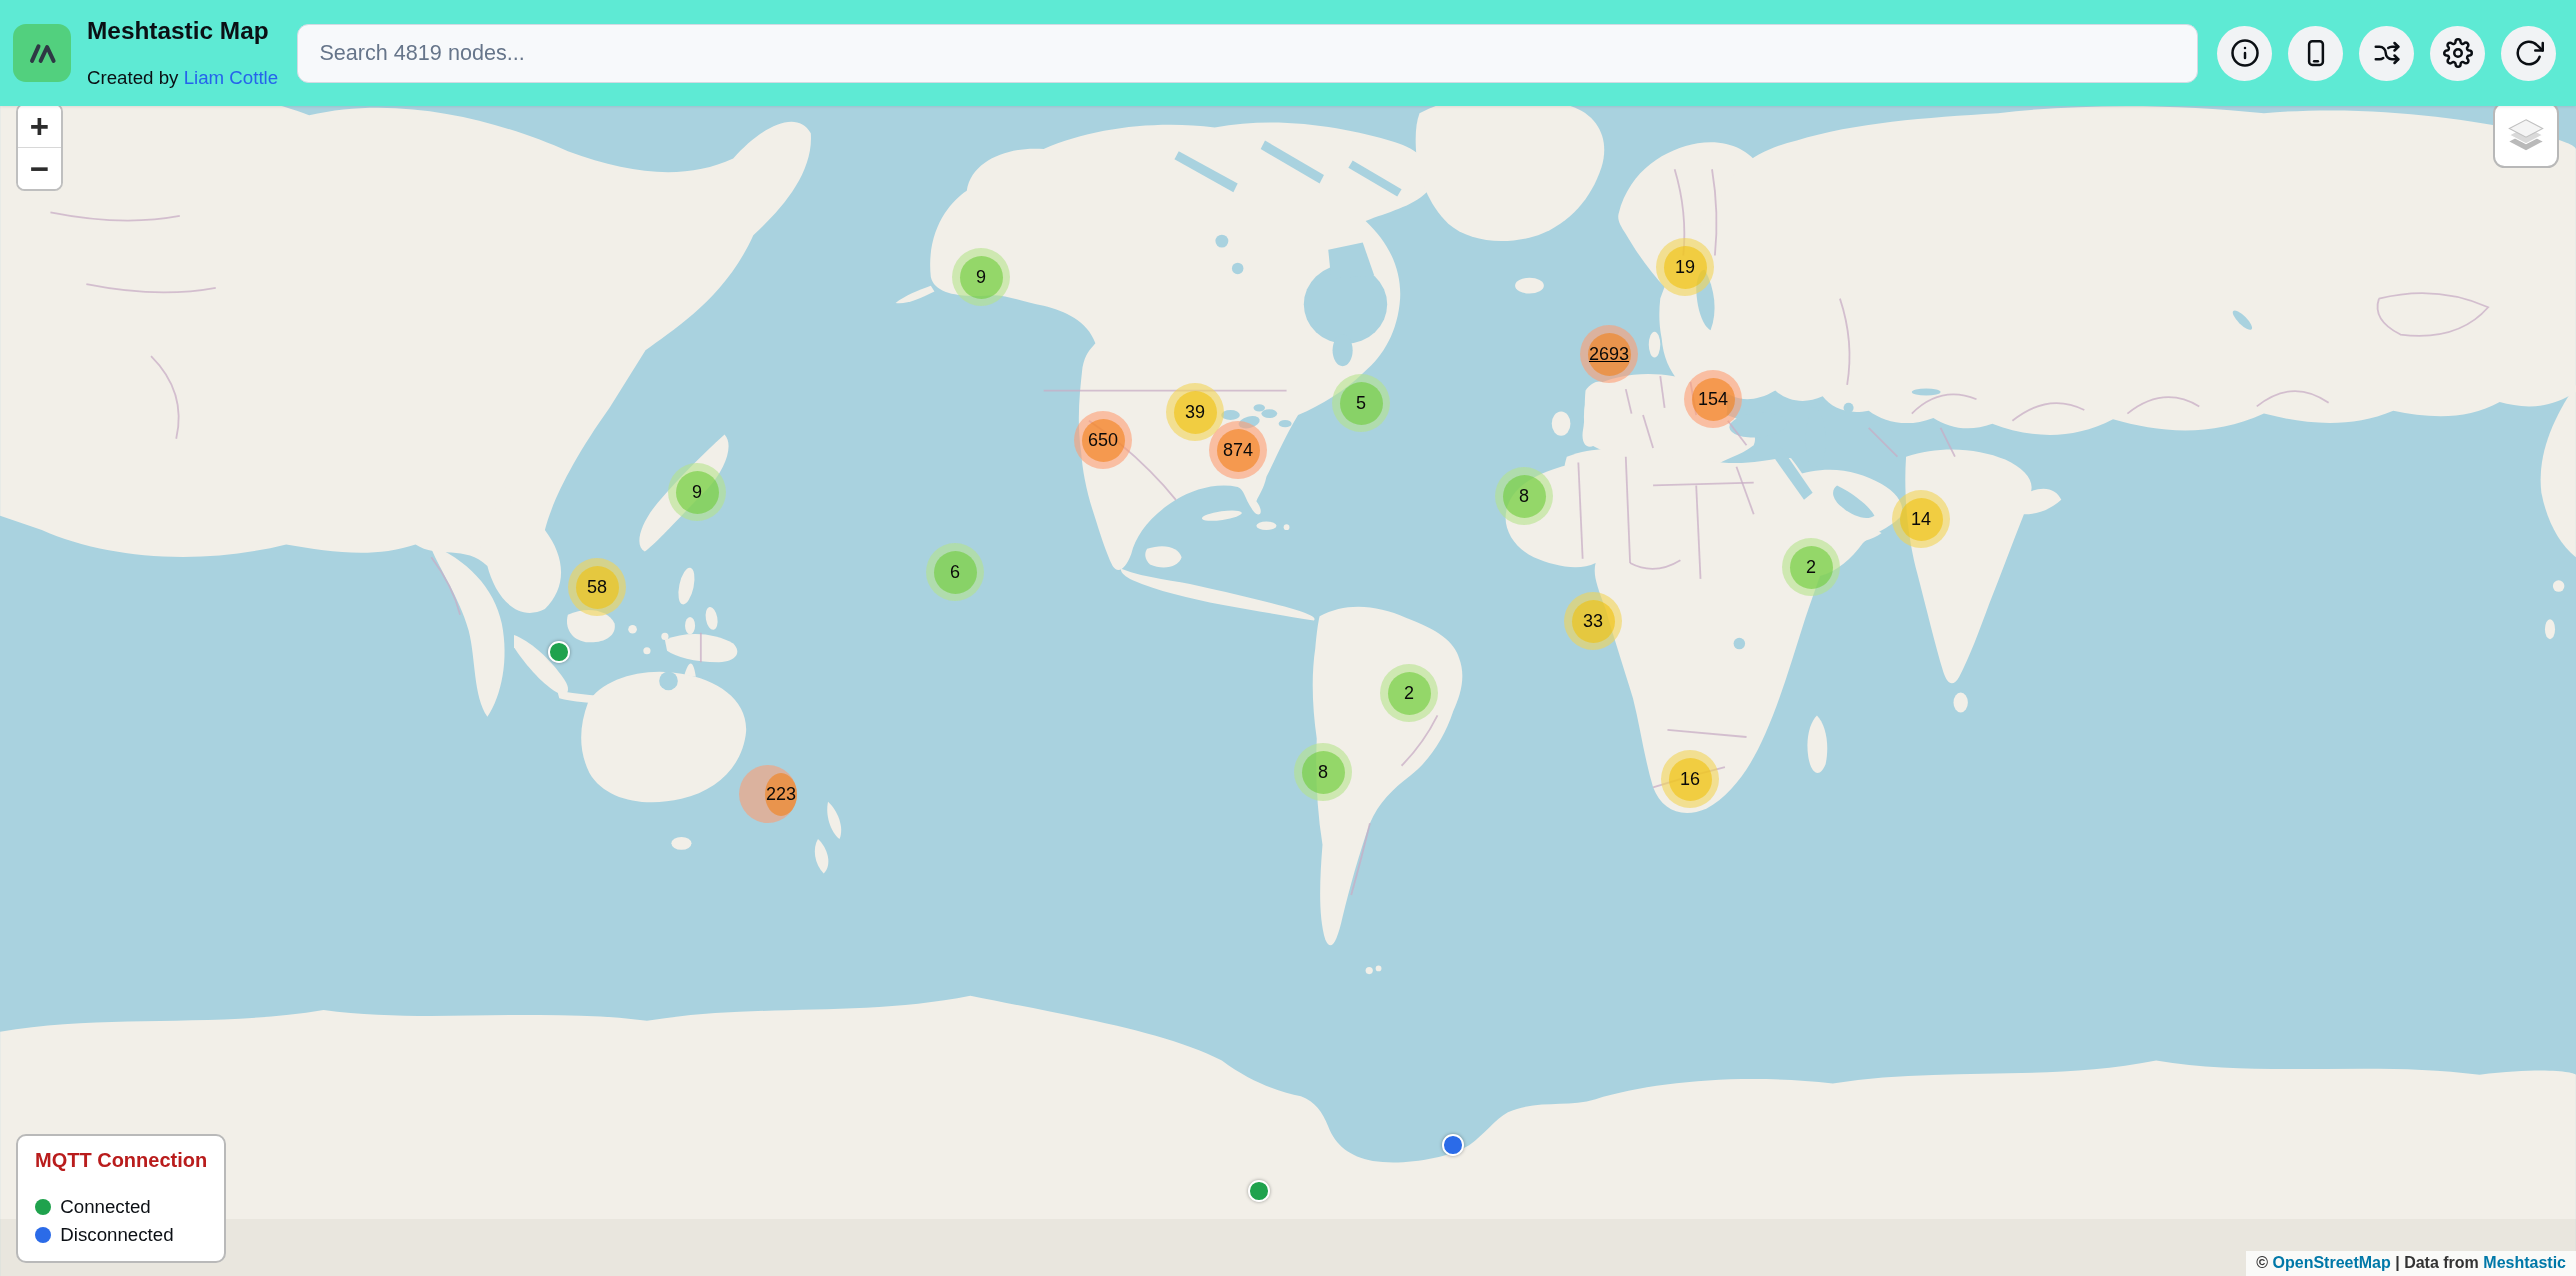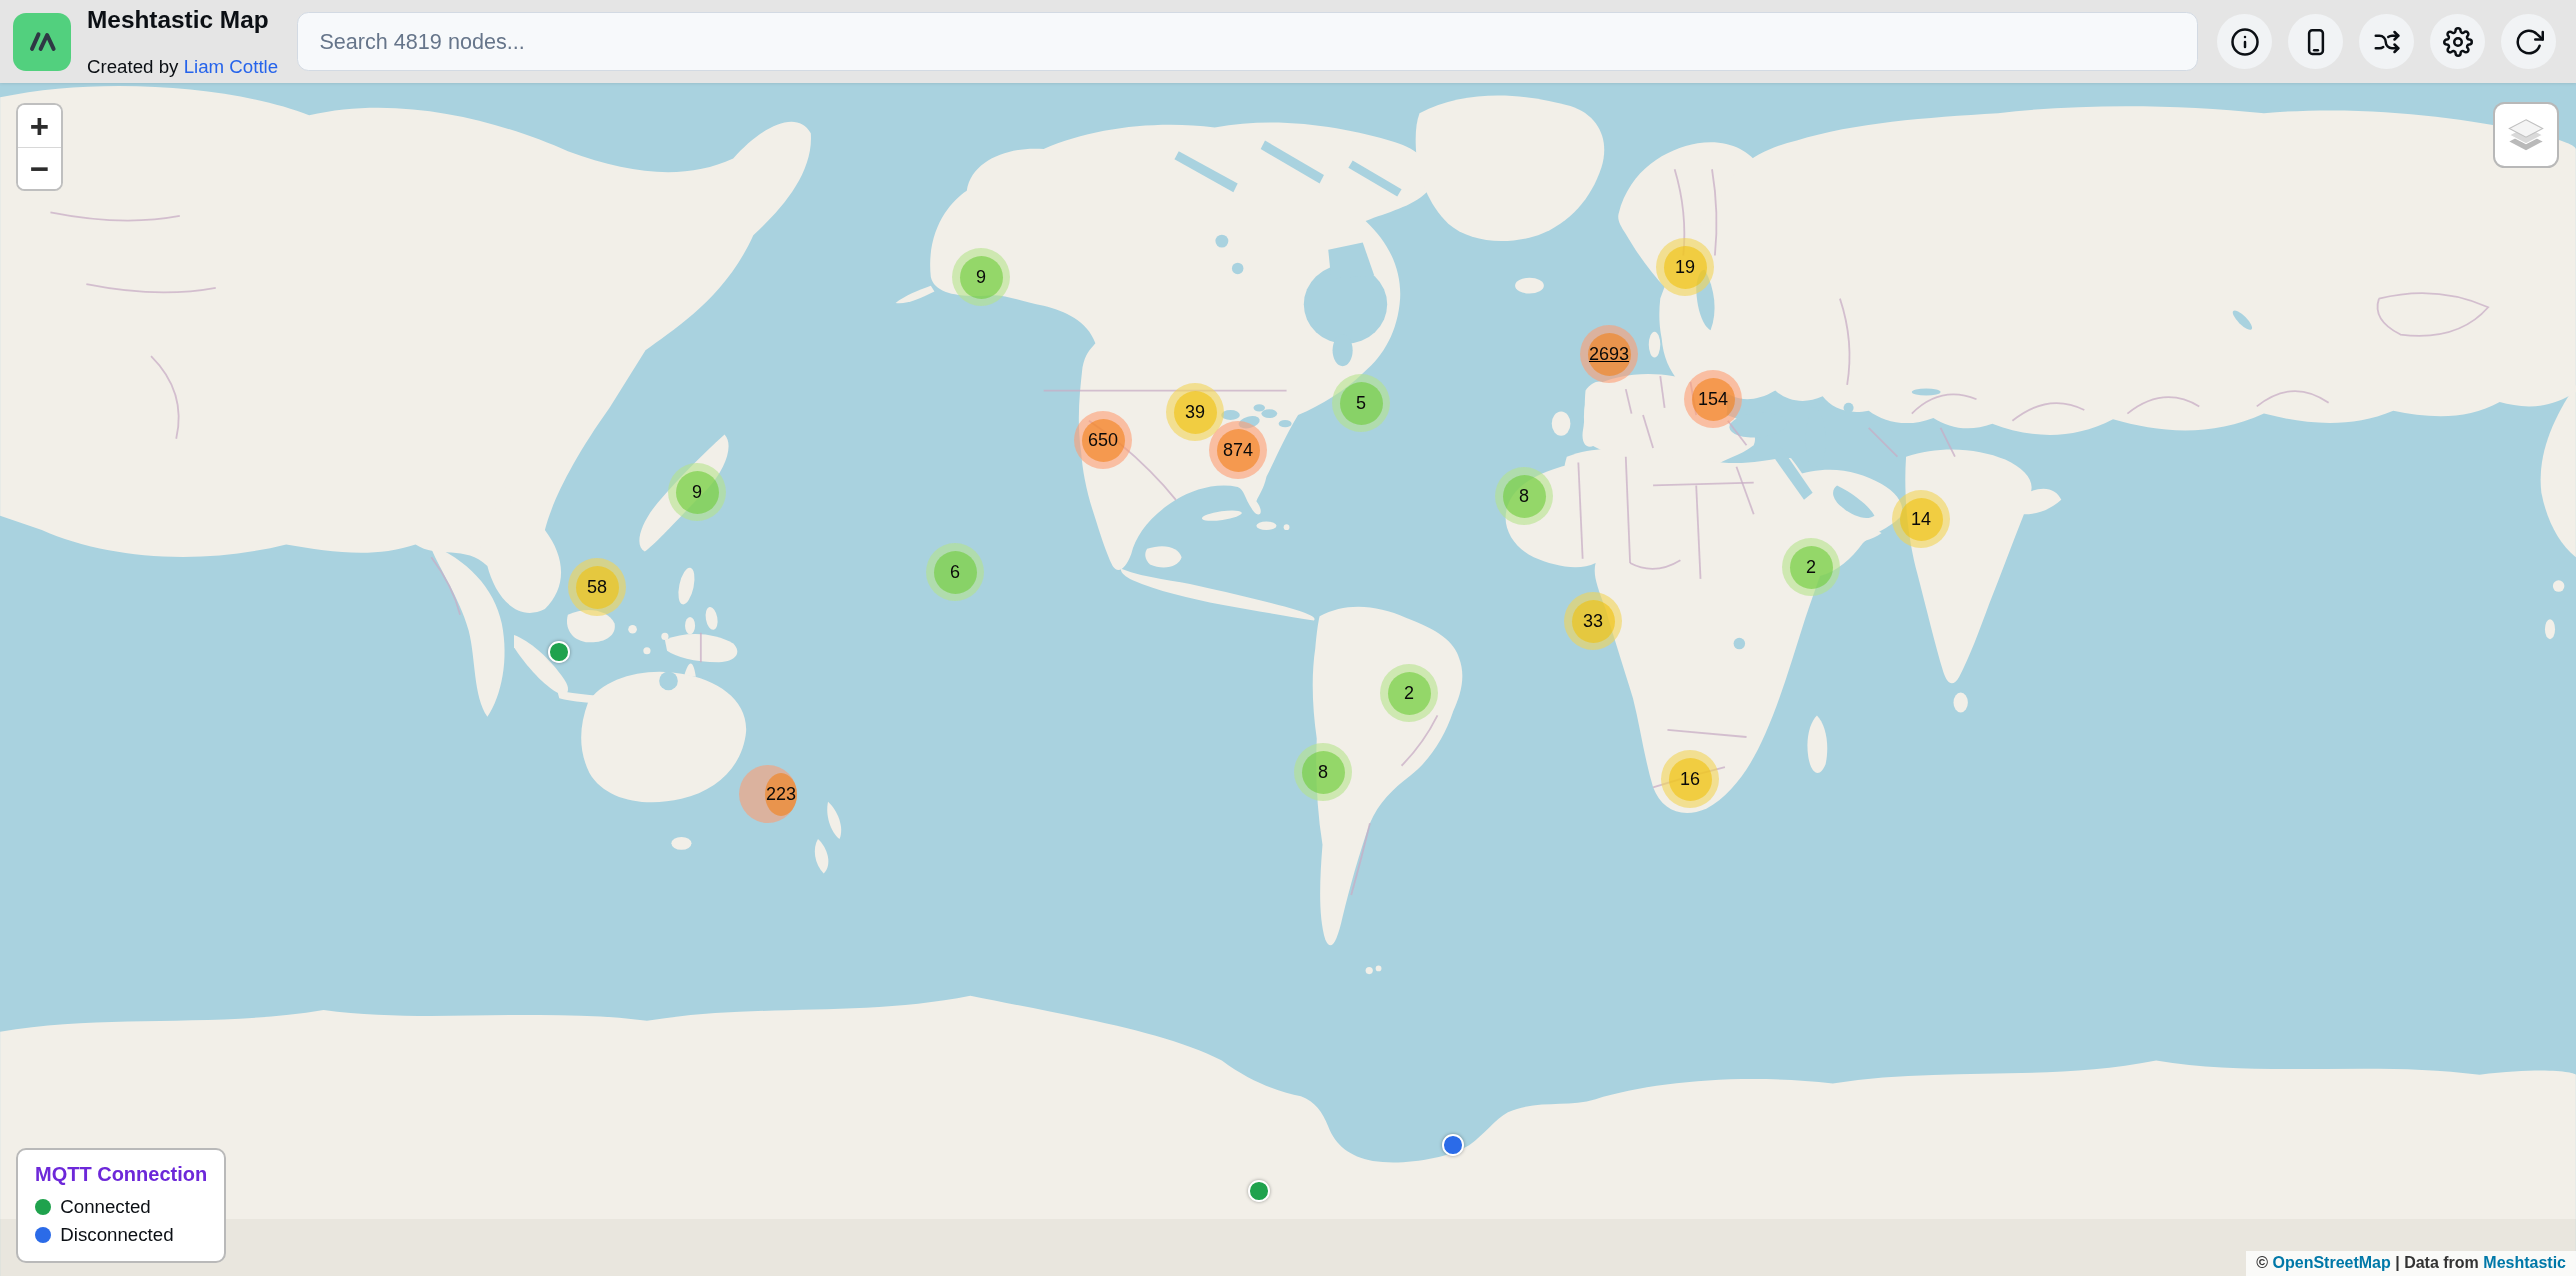--- a/index.html
+++ b/index.html
@@ -1,20 +1,20 @@
 <!DOCTYPE html>
 <html style="font-size:11.5px"><head>
 <meta charset="utf-8">
 <style>
   * { box-sizing: border-box; margin: 0; padding: 0; }
   html,body { width:2576px; height:1277px; overflow:hidden; font-family:"Liberation Sans", sans-serif; background:#fff; }
   .app { position:relative; width:2576px; height:1277px; }
 
   
-  .header { position:absolute; top:0; left:0; right:0; height:83px; background:#e5e5e5;
+  .header { position:absolute; top:0; left:0; right:0; height:106px; background:#5eead4;
             display:flex; align-items:center; gap:18.7px; padding:0 20px 0 13px; z-index:50;
             box-shadow:0 0.7px 3.6px rgba(0,0,0,0.12); }
   .brand { display:flex; align-items:center; gap:16px; flex:0 0 auto; }
   .logo { width:58px; height:58px; border-radius:13px; background:#52d07e;
           display:flex; align-items:center; justify-content:center; }
   .brand-text { display:flex; flex-direction:column; justify-content:center; }
   .app-title { font-size:24.4px; font-weight:700; color:#0b0f14; line-height:1.2; }
   .byline { font-size:18.7px; color:#0b0f14; line-height:1.25;margin-top:21px; }
   .byline a { color:#2563eb; text-decoration:none; cursor:pointer; }
   .search { flex:1 1 auto; height:59px; border:1.4px solid #d3dae3; border-radius:11.5px;
@@ -48,21 +48,21 @@
              z-index:30; cursor:pointer; }
   .cluster .in { width:43px; height:43px; border-radius:50%; display:flex; align-items:center;
                  justify-content:center; font-size:18px; font-weight:500; color:#0a0a0a; }
 
   .node-dot { position:absolute; width:21.6px; height:21.6px; margin-left:-10.8px; margin-top:-10.8px;
               border-radius:50%; border:2.9px solid #fff; box-shadow:0 0 3.6px rgba(0,0,0,0.35);
               z-index:30; cursor:pointer; }
 
   .legend { position:absolute; left:16px; bottom:14.4px; background:#fff; border:2.2px solid #b9b9b9;
             border-radius:10px; padding:13px 17px 14.4px; min-width:157px; z-index:45; }
-  .legend h4 { font-size:20px; font-weight:700; color:#6d28d9; margin-bottom:10px; }
+  .legend h4 { font-size:20px; font-weight:700; color:#b91c1c; margin-bottom:24px; }
   .lrow { display:flex; align-items:center; gap:9.3px; font-size:18.7px; color:#0b0f14; margin-top:6.5px; }
   .ldot { width:16px; height:16px; border-radius:50%; flex:0 0 auto; }
 
   .attr { position:absolute; right:0; bottom:0; background:rgba(255,255,255,0.78);
           padding:2.9px 10px 5px; font-size:16px; color:#333; z-index:45; white-space:nowrap;font-weight:bold; }
   .attr a { color:#0078A8; text-decoration:none; cursor:pointer; }
 
   .southfade { position:absolute; left:0; right:0; bottom:0; height:58px;
                background:rgba(70,70,40,0.05); z-index:5; pointer-events:none; }
 </style>

